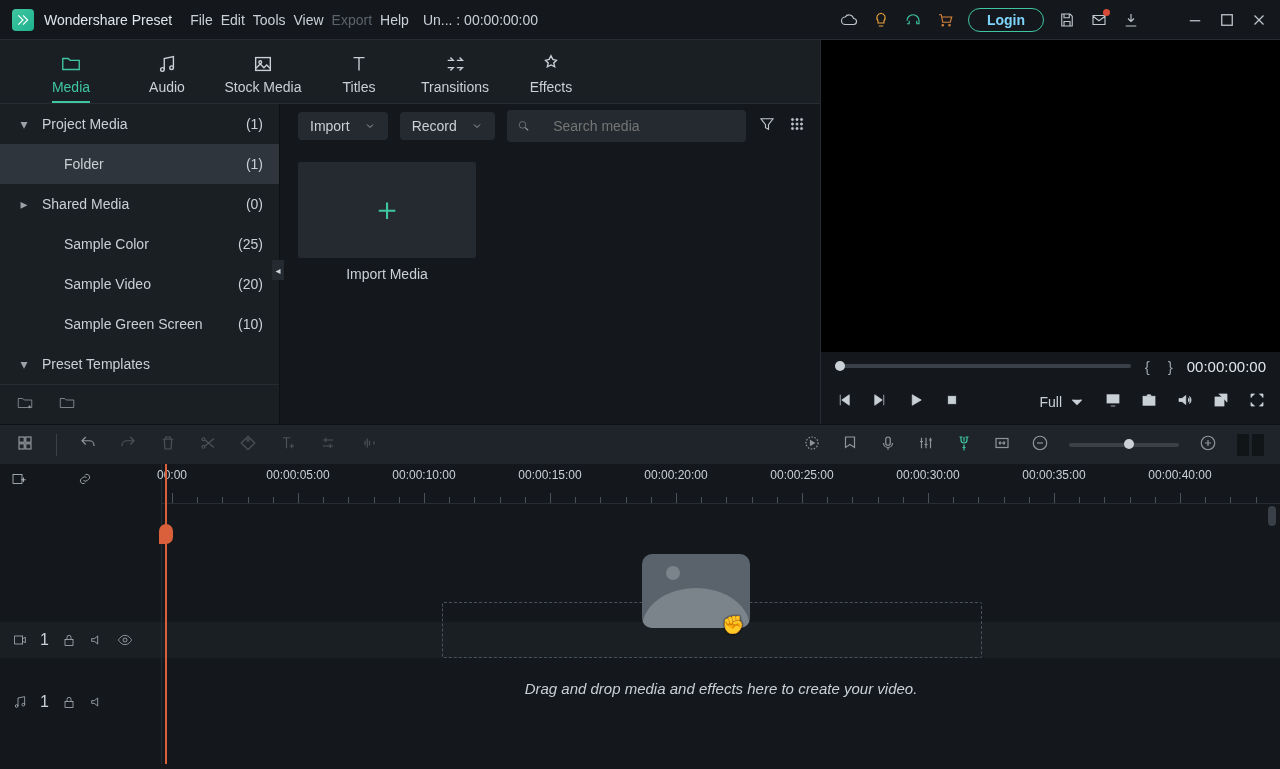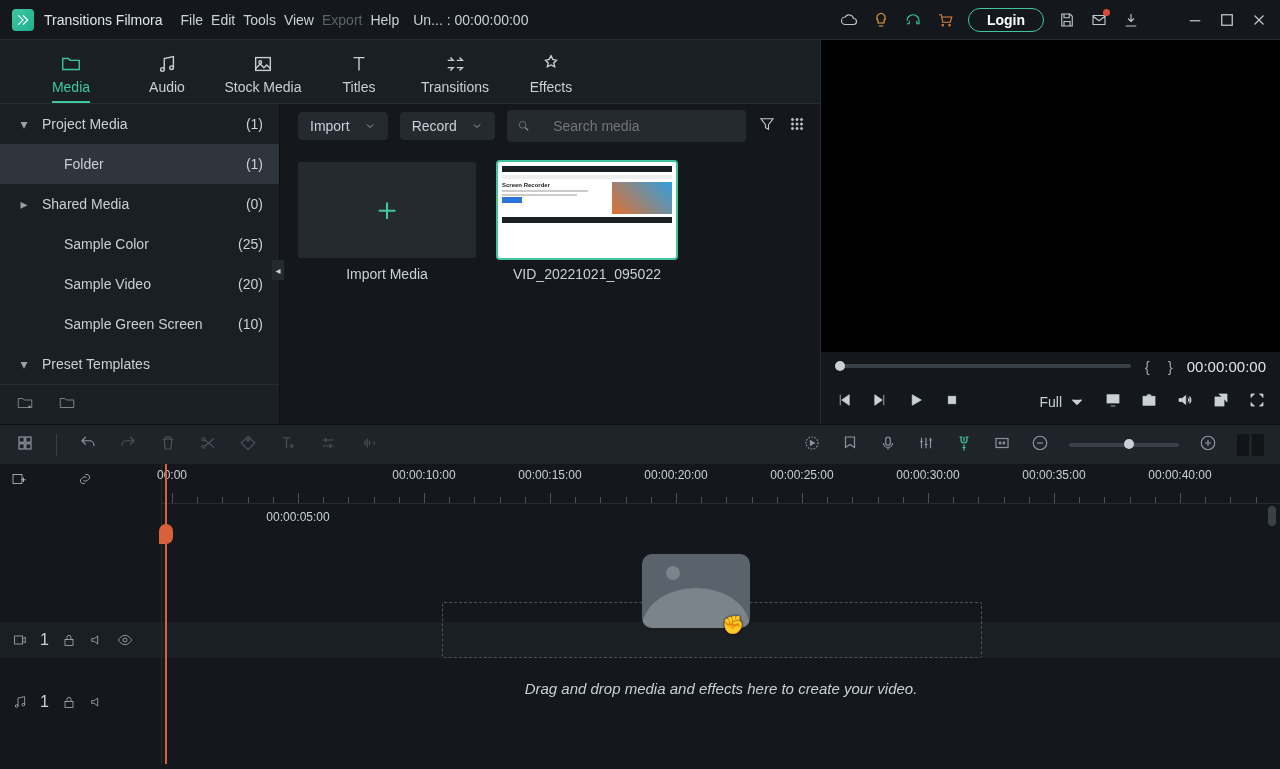--- a/index.html
+++ b/index.html
@@ -6,21 +6,21 @@
   body { width: 1280px; height: 769px; background: #14181c; color: #c9d0d6; overflow: hidden; position: relative; }
   .titlebar { height: 40px; display: flex; align-items: center; padding: 0 12px; background: #14181c; border-bottom: 1px solid #262c31; }
   .logo { width: 22px; height: 22px; background: linear-gradient(135deg,#3fc6a0,#1fb08e); border-radius: 4px; margin-right: 10px; display:flex;align-items:center;justify-content:center; }
   .logo svg { width:14px; height:14px; }
   .app-title { font-size: 14px; color:#dfe5ea; margin-right: 18px; font-weight:500; }
   .menu { display: flex; gap: 8px; font-size: 14px; color:#c9d0d6; }
   .menu span.dim { color:#5a636b; }
   .title-right { margin-left: auto; display: flex; align-items:center; gap: 14px; }
   .title-icon { width:18px; height:18px; display:flex; align-items:center; justify-content:center; color:#c0c6cc; }
   .title-icon svg { width:18px; height:18px; stroke:currentColor; fill:none; }
-  .login-btn { border:1px solid #3fc6a0; color:#ffffff; border-radius: 16px; padding: 3px 18px; font-size:14px; font-weight:600; }
+  .login-btn { border:1px solid #3fc6a0; color:#7dd3fc; border-radius: 16px; padding: 3px 18px; font-size:14px; font-weight:600; }
   .untitled { color:#c9d0d6; font-size:14px; margin-left:6px; }
   .notif-dot { position:relative; }
   .notif-dot::after { content:""; position:absolute; top:-2px; right:-2px; width:7px; height:7px; background:#d64a36; border-radius:50%; }
   
   .tabbar { height:64px; background:#1a1f24; display:flex; align-items:center; border-bottom:1px solid #262c31; }
   .tab { width:96px; display:flex; flex-direction:column; align-items:center; gap:4px; font-size:14px; color:#c9d0d6; padding-top:4px; }
   .tab.active { color:#3fc6a0;margin-left:23px; }
   .tab-icon { width:22px; height:22px; display:flex;align-items:center;justify-content:center; }
   .tab-icon svg { width:22px; height:22px; stroke:currentColor; fill:none; stroke-width:1.5; }
   .tab.active .label { border-bottom:2px solid #3fc6a0; padding-bottom:6px; margin-bottom:-8px; }
@@ -105,21 +105,21 @@
 </style>
 </head>
 <body>
 
 <div class="titlebar">
   <div class="logo">
     <svg viewBox="0 0 24 24">
         <path d="M4 4 L12 12 L4 20 M12 4 L20 12 L12 20" stroke="#fff" stroke-width="2" fill="none"></path>
       </svg>
   </div>
-  <div class="app-title">Transitions Filmora</div>
+  <div class="app-title">Wondershare Preset</div>
   <div class="menu">
     <span>File</span>
     <span>Edit</span>
     <span>Tools</span>
     <span>View</span>
     <span class="dim">Export</span>
     <span>Help</span>
     <span class="untitled">Un... : 00:00:00:00</span>
   </div>
   <div class="title-right">
@@ -319,39 +319,20 @@
             <circle cx="18" cy="18" r="1.5" fill="#c0c6cc"></circle>
           </svg></span>
     </div>
     <div class="media-grid">
       <div class="media-card">
         <div class="thumb">
             <div class="plus">＋</div>
           </div>
         <div class="caption">Import Media</div>
       </div>
-      <div class="media-card">
-        <div class="thumb selected">
-          <div class="fake-browser">
-            <div class="topbar"></div>
-            <div style="height:4px;background:#eee"></div>
-            <div class="row">
-              <div class="txt">
-                <div style="font-weight:700;font-size:6px;">Screen Recorder</div>
-                <div style="height:2px;background:#ccc;margin:2px 0;width:80%"></div>
-                <div style="height:2px;background:#ccc;margin:1px 0;width:70%"></div>
-                <div class="btn"></div>
-              </div>
-              <div class="hero"></div>
-            </div>
-            <div class="topbar"></div>
-          </div>
-        </div>
-        <div class="caption">VID_20221021_095022</div>
-      </div>
     </div>
   </div>
 
   <div class="preview">
     <div class="preview-screen"></div>
     <div class="preview-scrub">
       <div class="scrub-track"></div>
       <div class="braces">
           <span>{</span>
           <span>}</span>
@@ -522,21 +503,21 @@
     </div>
   </div>
   <div class="tl-body">
     <div class="ruler" id="ruler">
         <div class="tick-label" style="left: 10px;">00:00</div>
         <div class="tick" style="left: 10px;"></div>
         <div class="tick small" style="left: 35.2px;"></div>
         <div class="tick small" style="left: 60.4px;"></div>
         <div class="tick small" style="left: 85.6px;"></div>
         <div class="tick small" style="left: 110.8px;"></div>
-        <div class="tick-label" style="left: 136px; margin-top: 42px;">00:00:05:00</div>
+        <div class="tick-label" style="left: 136px;">00:00:05:00</div>
         <div class="tick" style="left: 136px;"></div>
         <div class="tick small" style="left: 161.2px;"></div>
         <div class="tick small" style="left: 186.4px;"></div>
         <div class="tick small" style="left: 211.6px;"></div>
         <div class="tick small" style="left: 236.8px;"></div>
         <div class="tick-label" style="left: 262px;">00:00:10:00</div>
         <div class="tick" style="left: 262px;"></div>
         <div class="tick small" style="left: 287.2px;"></div>
         <div class="tick small" style="left: 312.4px;"></div>
         <div class="tick small" style="left: 337.6px;"></div>

